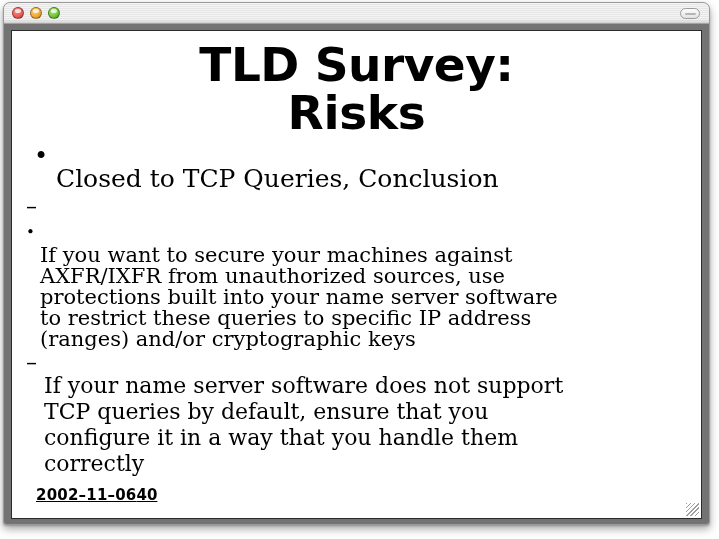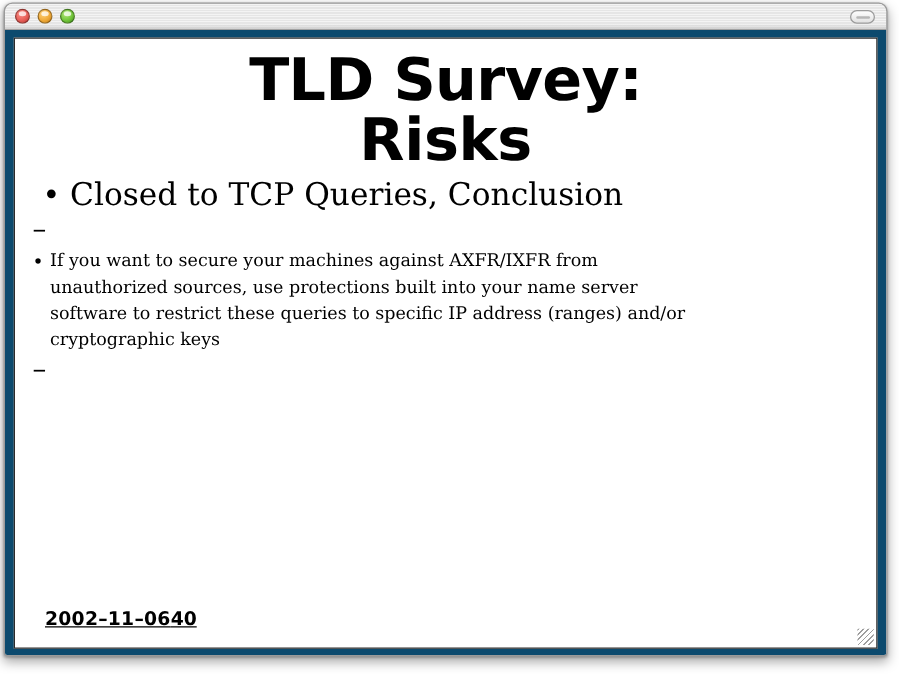--- a/index.html
+++ b/index.html
@@ -100,21 +100,21 @@
     left: 4px; top: 4px;
     width: 11px; height: 2px;
     border-radius: 1px;
     background: #b6b6b6;
   }
 
   
   .win-body {
     position: relative;
     height: 502px;
-    background: #0c4a6e;
+    background: #737373;
     padding: 6px 7px 7px 7px;
     box-sizing: border-box;
   }
 
   .slide {
     position: relative;
     width: 100%;
     height: 100%;
     box-sizing: border-box;
     border: 1px solid #2b2b2b;
@@ -176,20 +176,21 @@
   li.item {
     display: flex;
     align-items: flex-start;
   }
   li.item > .marker {
     flex: 0 0 auto;
     text-align: left;
   }
   li.item > .text {
     flex: 1 1 auto;
+    margin-top: 23px;
   }
 
   
   .lvl1 > li.item {
     margin-left: 8px;
   }
   .lvl1 > li.item > .marker {
     width: 22px;
     font-size: 24px;
     line-height: 30px;
@@ -220,21 +221,21 @@
     margin-left: 40px;
     margin-top: 4px;
     margin-bottom: 4px;
   }
   .lvl3 > li.item > .marker {
     width: 14px;
     font-size: 15px;
     line-height: 21px;
   }
   .lvl3 > li.item > .text {
-    font-size: 14px;
+    font-size: 21px;
     line-height: 21px;
     max-width: 530px;
   }
 
   
   .footer {
     position: absolute;
     left: 0;
     right: 0;
     bottom: 14px;
@@ -293,20 +294,21 @@
             <ul class="lvl lvl3">
               <li class="item">
                 <span class="marker">•</span>
                 <span class="text">If you want to secure your machines against AXFR/IXFR from unauthorized sources, use protections built into your name server software to restrict these queries to specific IP address (ranges) and/or cryptographic keys</span>
               </li>
             </ul>
 
             <ul class="lvl lvl2">
               <li class="item">
                 <span class="marker">–</span>
+                <span class="text">If your name server software does not support TCP queries by default, ensure that you configure it in a way that you handle them correctly</span>
               </li>
             </ul>
           </div>
 
           <div class="footer">
             <span class="f-date">2002–11–06</span>
             <span class="f-page">40</span>
           </div>
 
         </div>

